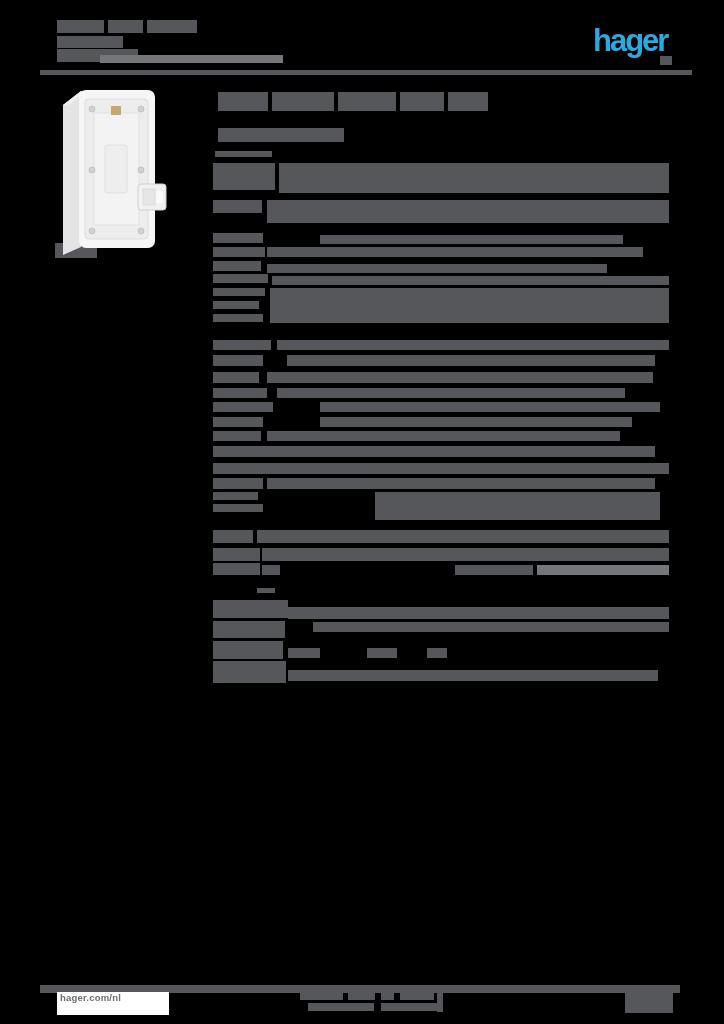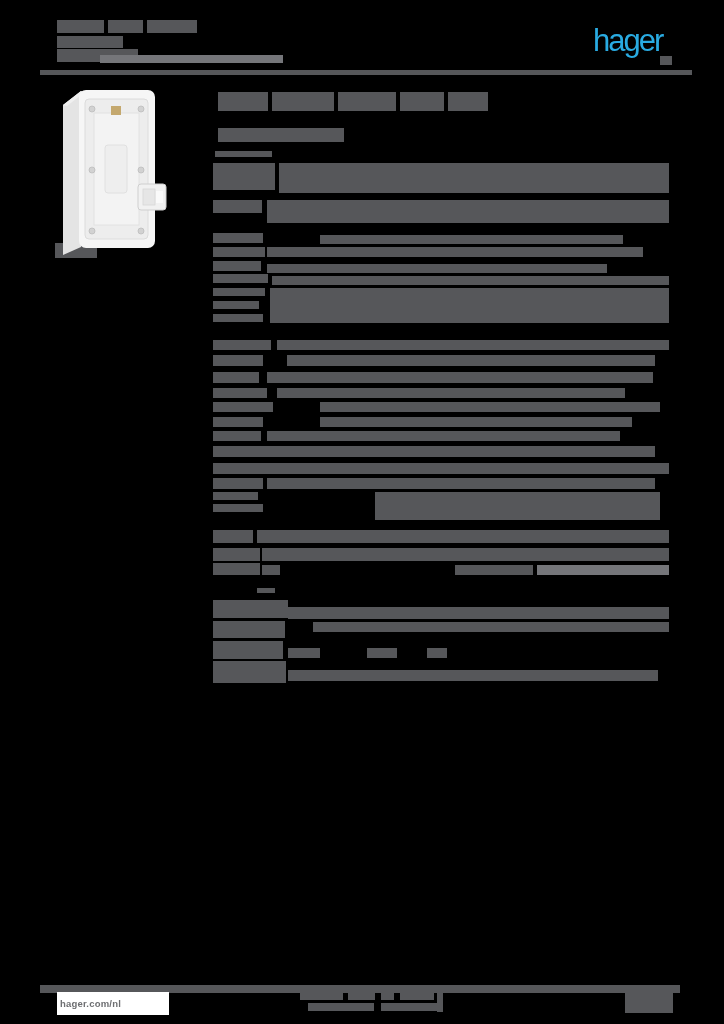--- a/index.html
+++ b/index.html
@@ -7,27 +7,27 @@
     position:relative;
     width:724px;height:1024px;
     background:#000000;
     overflow:hidden;
     font-family:"Liberation Sans", sans-serif;
   }
   .bar{position:absolute;background:#56575a;}
   .bar.l{background:#75767a;}
   .logo{
     position:absolute;left:593px;top:24px;width:100px;height:36px;
-    color:#29abe2;font-weight:normal;font-size:31px;letter-spacing:-2px;
+    color:#29abe2;font-weight:bold;font-size:31px;letter-spacing:-2px;
     line-height:34px;
   }
   .product-photo{position:absolute;left:55px;top:85px;width:120px;height:172px;}
   .footer-linkbox{
     position:absolute;left:57px;top:992px;width:112px;height:23px;
-    background:#ffffff;display:flex;align-items:center;
+    background:#ffffff;display:flex;
   }
   .footer-linkbox span{
     font-size:9.5px;color:#6d6e71;font-weight:bold;padding-left:3px;
     letter-spacing:0.2px;
   }
 </style>
 </head>
 <body>
 
 <div class="page">

